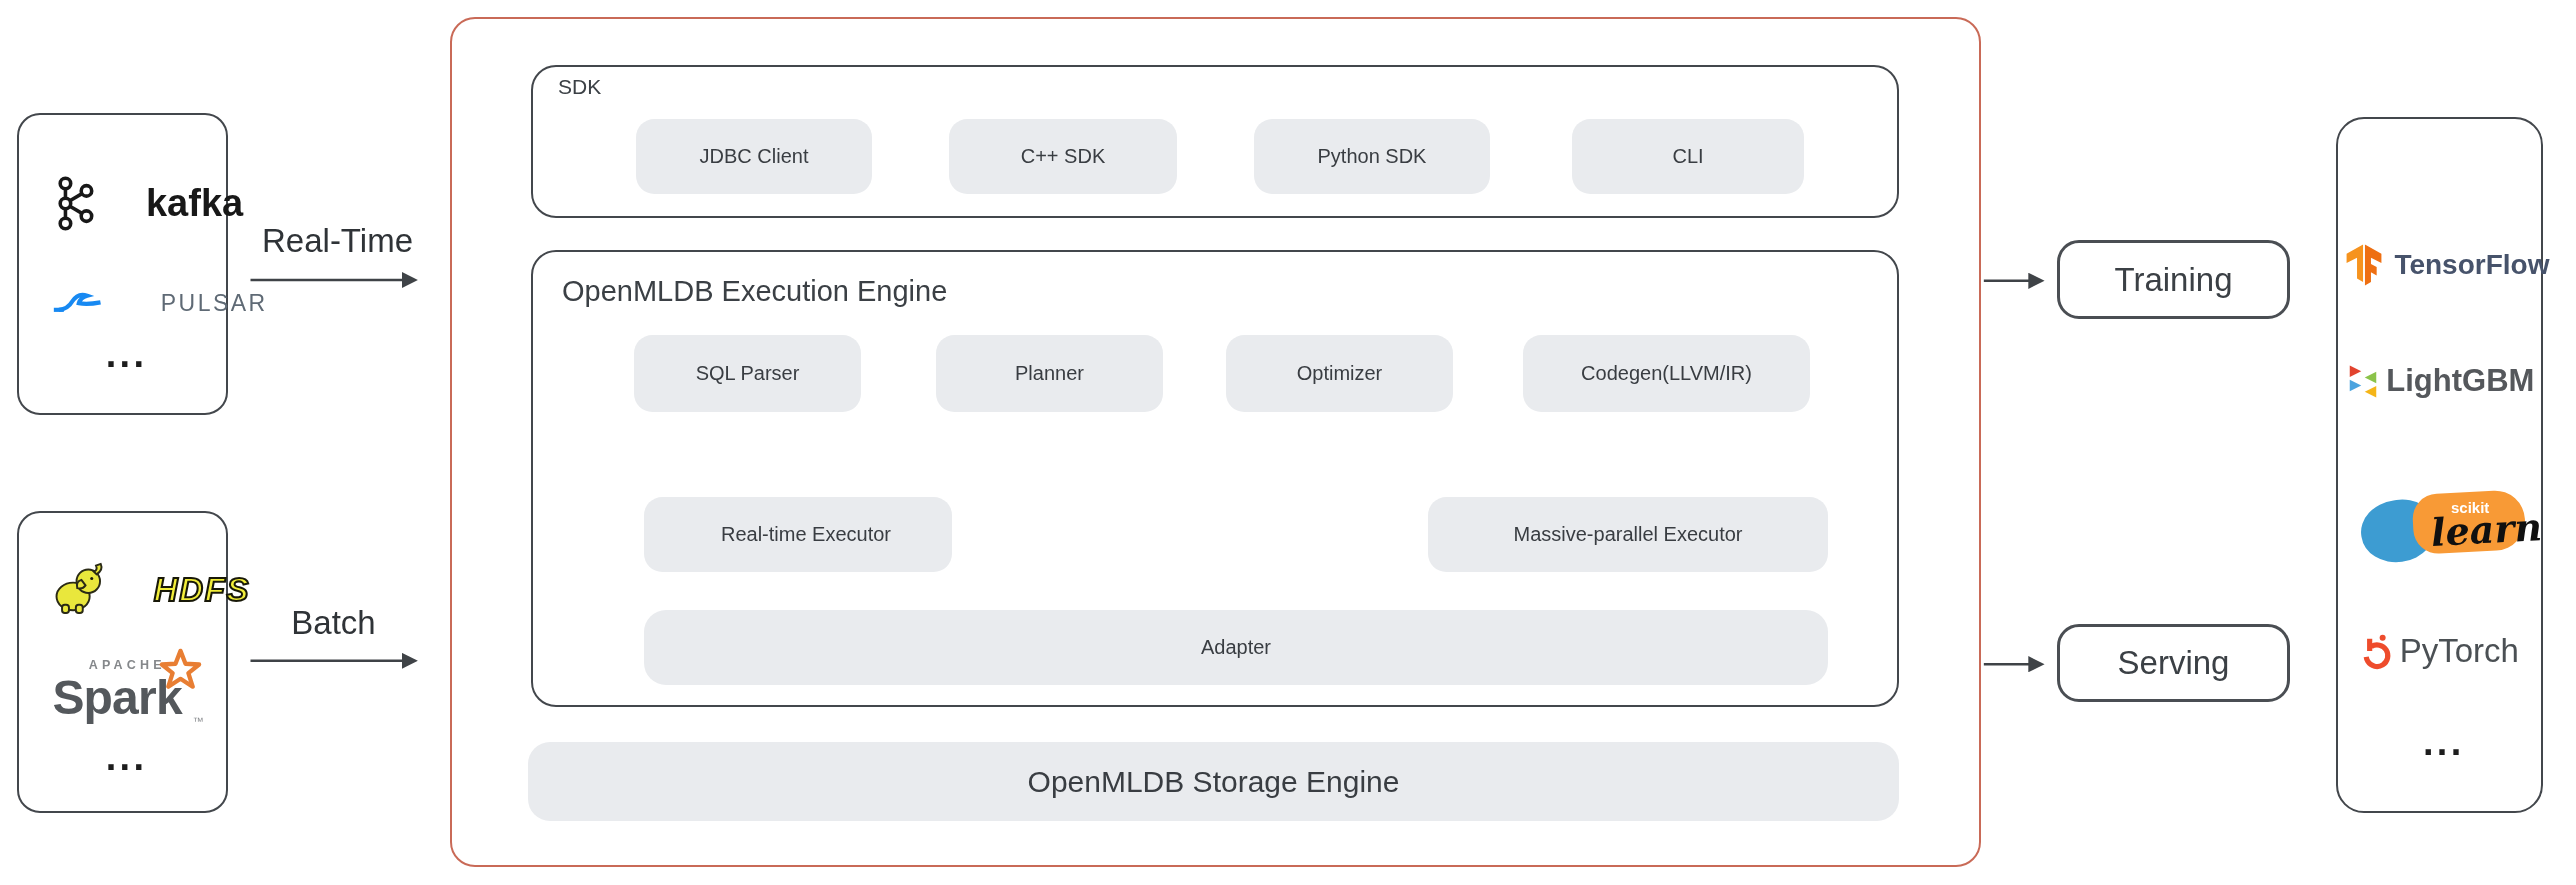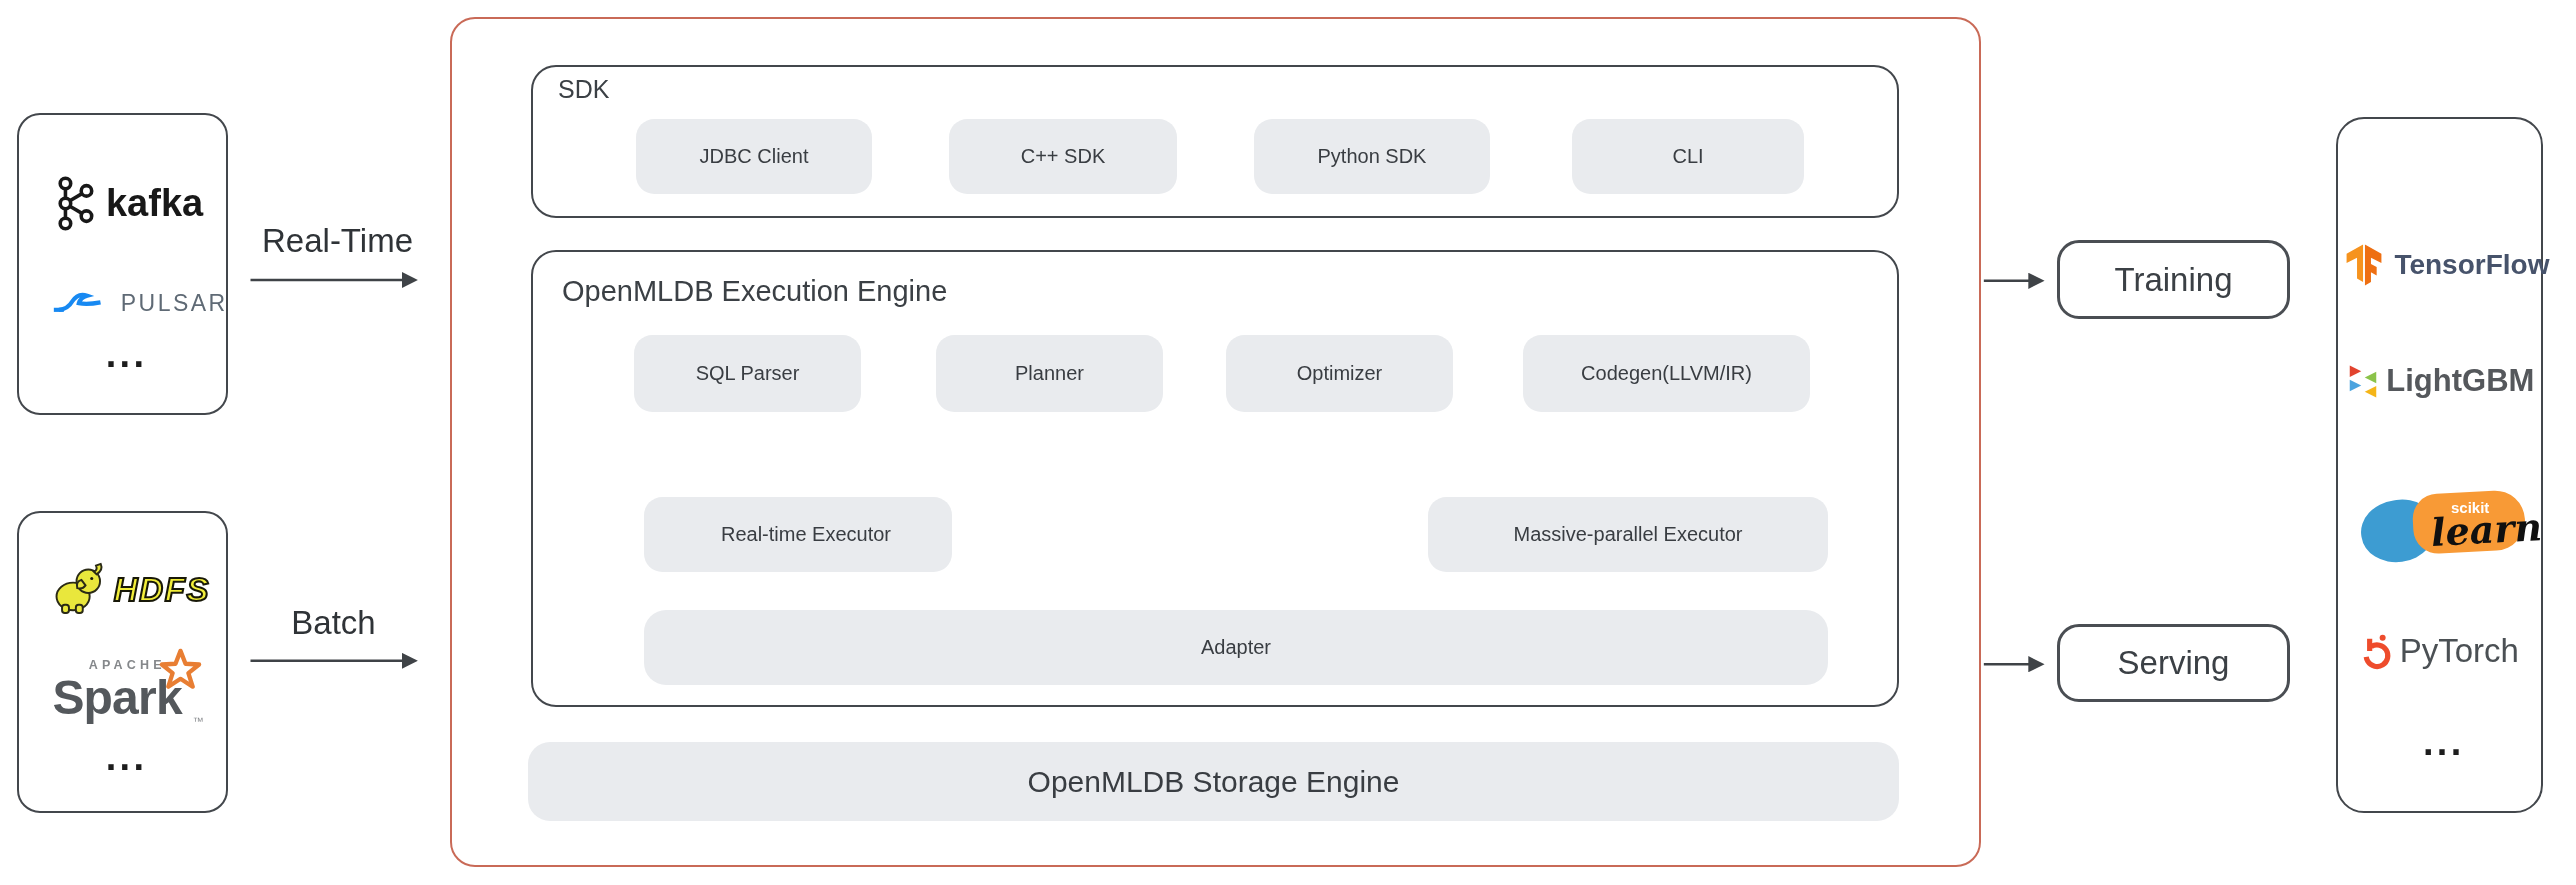--- a/index.html
+++ b/index.html
@@ -3,23 +3,23 @@
 <meta charset="utf-8">
 <style>
   html,body{margin:0;padding:0;background:#ffffff;}
   #canvas{position:relative;width:2576px;height:885px;background:#fff;overflow:hidden;
           font-family:"Liberation Sans", sans-serif;color:#3b4045;}
   .frame{position:absolute;background:#fff;border:2.5px solid #43474c;border-radius:25px;box-sizing:border-box;}
   .node{position:absolute;background:#e9ebee;border-radius:18.3px;display:flex;align-items:center;justify-content:center;
         font-size:20px;color:#393d42;box-sizing:border-box;white-space:nowrap;}
   .outline-node{position:absolute;background:#fff;border:3.3px solid #4a4e53;border-radius:22px;display:flex;align-items:center;justify-content:center;font-size:33px;color:#3b4045;box-sizing:border-box;}
   .flow-label{position:absolute;text-align:center;font-size:33px;color:#2f3337;}
-  .box-label{position:absolute;font-size:25px;color:#3b4045;}
+  .box-label{position:absolute;font-size:21px;color:#3b4045;}
   .dots{position:absolute;font-size:38px;font-weight:bold;letter-spacing:3.3px;color:#1d1d1d;line-height:8.3px;}
-  .logo-row{position:absolute;display:flex;align-items:center;}
+  .logo-row{position:absolute;display:flex;align-items:center;gap:40px;}
   #svg-overlay{position:absolute;left:0;top:0;width:2576px;height:885px;pointer-events:none;}
   .kafka-text{font-size:38px;font-weight:bold;color:#181818;letter-spacing:0px;margin-left:8.3px;}
   .pulsar-text{font-size:23px;color:#5f6a75;letter-spacing:2.5px;margin-left:17px;font-weight:500;}
   .hdfs-text{font-size:33px;font-weight:900;font-style:italic;color:#f2ee3a;-webkit-text-stroke:2.1px #181808;letter-spacing:1.7px;margin-left:5px;}
   .spark-block{position:absolute;width:183px;}
   .apache-text{font-size:12.5px;letter-spacing:4.2px;color:#85888b;font-weight:bold;position:absolute;left:48px;top:-1.7px;}
   .spark-text{font-size:48px;font-weight:bold;color:#54585c;position:absolute;left:11.7px;top:10px;letter-spacing:-0.8px;text-align:right;}
   .spark-tm{font-size:11px;color:#85888b;position:absolute;left:152px;top:55px;}
   .fw-row{position:absolute;display:flex;align-items:center;}
   .tf-text{font-size:28px;font-weight:bold;color:#47536b;margin-left:11.7px;}

